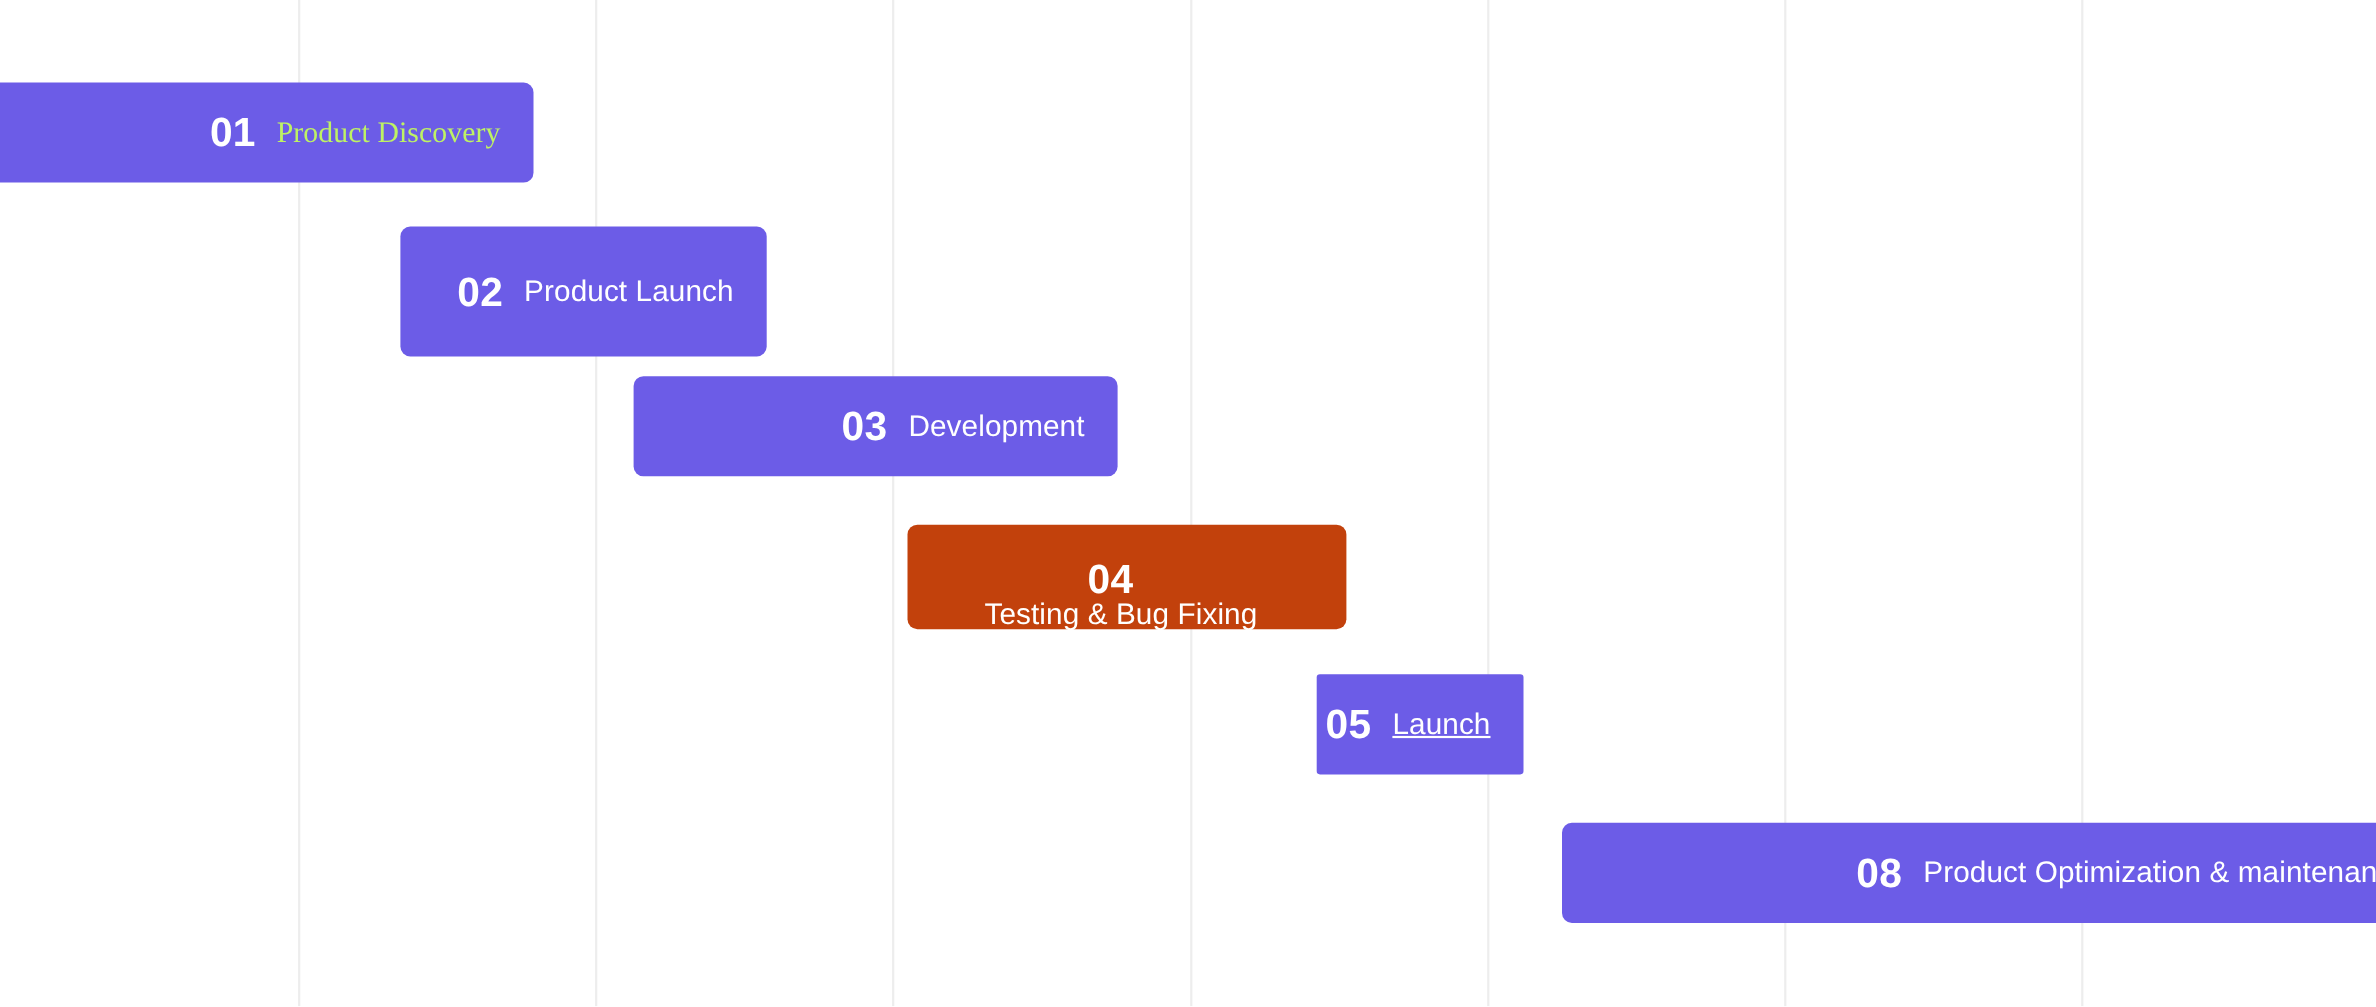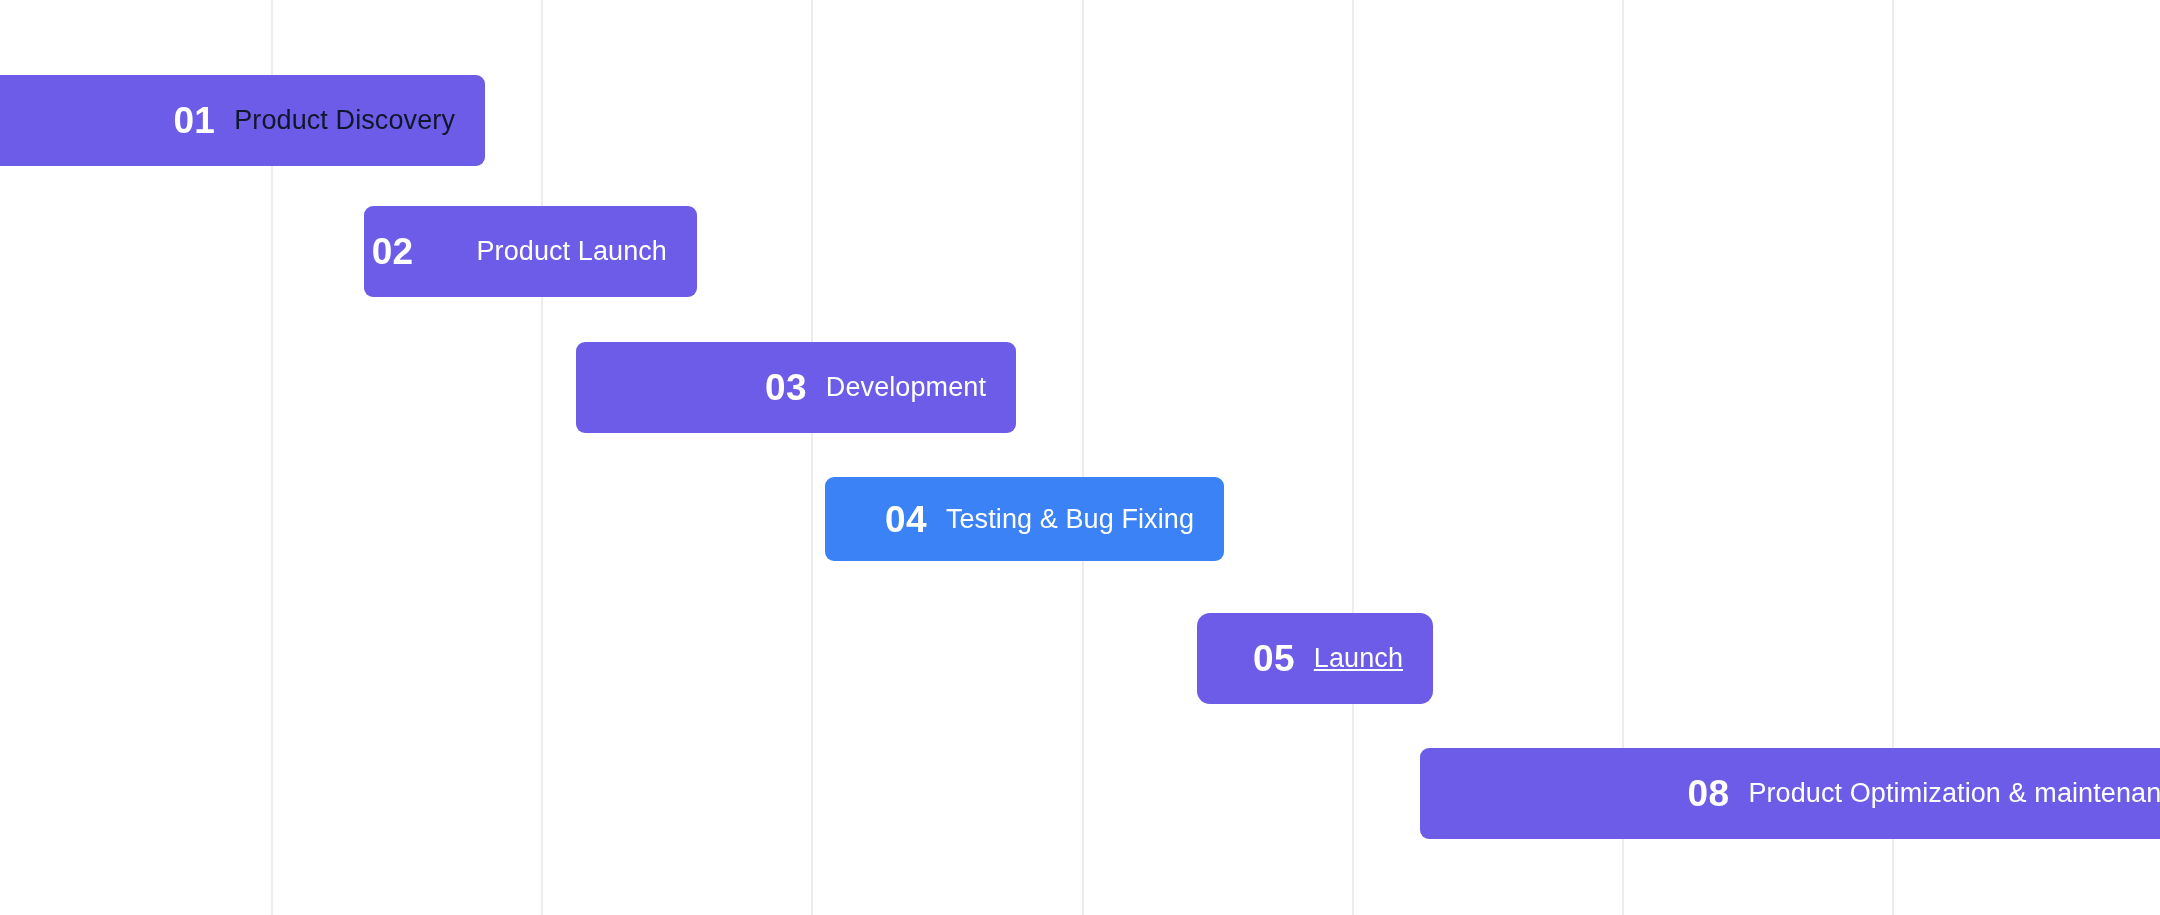--- a/index.html
+++ b/index.html
@@ -71,35 +71,35 @@
       <div class="gridline" style="left: 811px; background: rgb(237, 237, 237);"></div>
       <div class="gridline" style="left: 1082px; background: rgb(237, 237, 237);"></div>
       <div class="gridline" style="left: 1352px; background: rgb(237, 237, 237);"></div>
       <div class="gridline" style="left: 1622px; background: rgb(237, 237, 237);"></div>
       <div class="gridline" style="left: 1892px; background: rgb(237, 237, 237);"></div>
     </div>
 
   <div id="bars">
       <div class="bar" style="left: -60px; width: 545px; top: 75px; height: 91px; background: rgb(108, 92, 231); border-radius: 9px;">
         <span class="bar-num" style="color: rgb(255, 255, 255);">01</span>
-        <span class="bar-label" style="color: #0f172a;">Product Discovery</span>
+        <span class="bar-label" style="color: #bef264; font-family: Liberation Serif, serif;">Product Discovery</span>
       </div>
-      <div class="bar" style="left: 364px; width: 333px; top: 206px; height: 91px; background: rgb(108, 92, 231); border-radius: 9px; gap: 44px;">
+      <div class="bar" style="left: 364px; width: 333px; top: 206px; height: 118px; background: rgb(108, 92, 231); border-radius: 9px;">
         <span class="bar-num" style="color: rgb(255, 255, 255);">02</span>
         <span class="bar-label" style="color: rgb(255, 255, 255);">Product Launch</span>
       </div>
       <div class="bar" style="left: 576px; width: 440px; top: 342px; height: 91px; background: rgb(108, 92, 231); border-radius: 9px;">
         <span class="bar-num" style="color: rgb(255, 255, 255);">03</span>
         <span class="bar-label" style="color: rgb(255, 255, 255);">Development</span>
       </div>
-      <div class="bar" style="left: 825px; width: 399px; top: 477px; height: 84px; background: #3b82f6; border-radius: 9px;">
+      <div class="bar" style="left: 825px; width: 399px; top: 477px; height: 95px; background: #c2410c; border-radius: 9px; flex-direction: column;">
         <span class="bar-num" style="color: rgb(255, 255, 255);">04</span>
         <span class="bar-label" style="color: rgb(255, 255, 255);">Testing &amp; Bug Fixing</span>
       </div>
-      <div class="bar" style="left: 1197px; width: 236px; top: 613px; height: 91px; background: rgb(108, 92, 231); border-radius: 13px;">
+      <div class="bar" style="left: 1197px; width: 188px; top: 613px; height: 91px; background: rgb(108, 92, 231); border-radius: 3px;">
         <span class="bar-num" style="color: rgb(255, 255, 255);">05</span>
         <span class="bar-label" style="color: rgb(255, 255, 255); text-decoration: underline;">Launch</span>
       </div>
       <div class="bar" style="left: 1420px; width: 800px; top: 748px; height: 91px; background: rgb(108, 92, 231); border-radius: 9px;">
         <span class="bar-num" style="color: rgb(255, 255, 255);">08</span>
         <span class="bar-label" style="color: rgb(255, 255, 255);">Product Optimization &amp; maintenance</span>
       </div>
     </div>
 
 </div>

